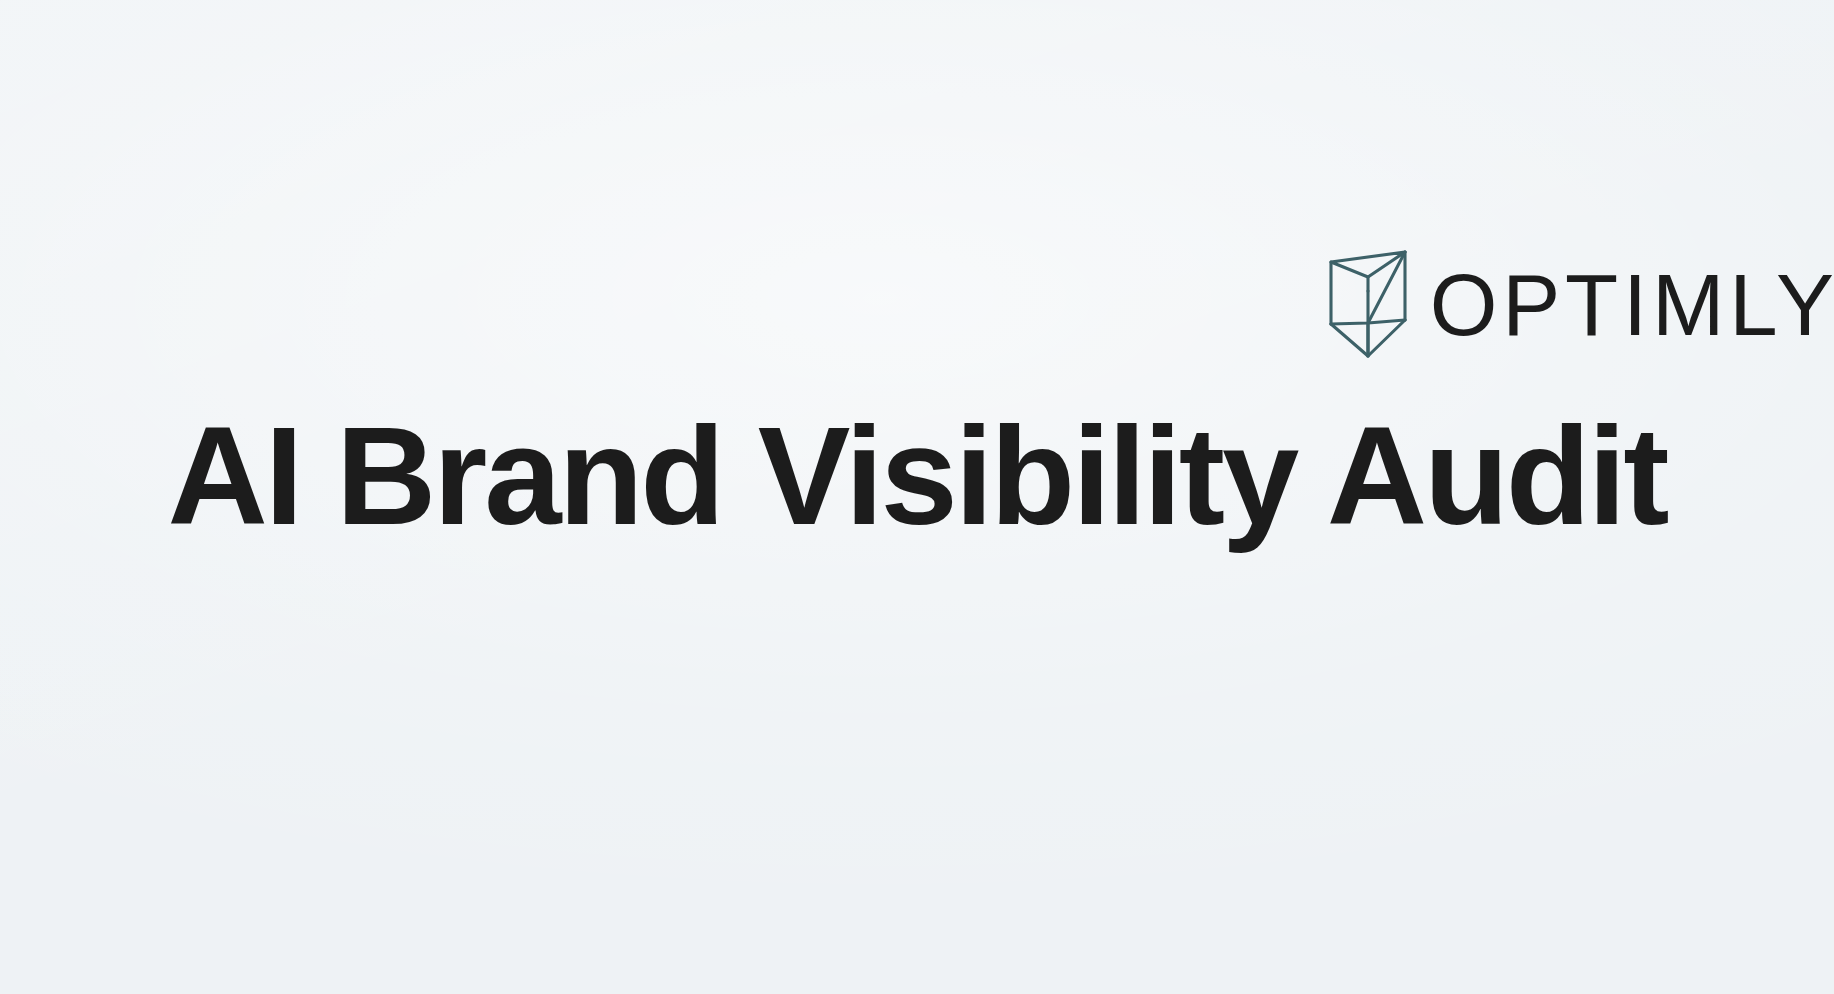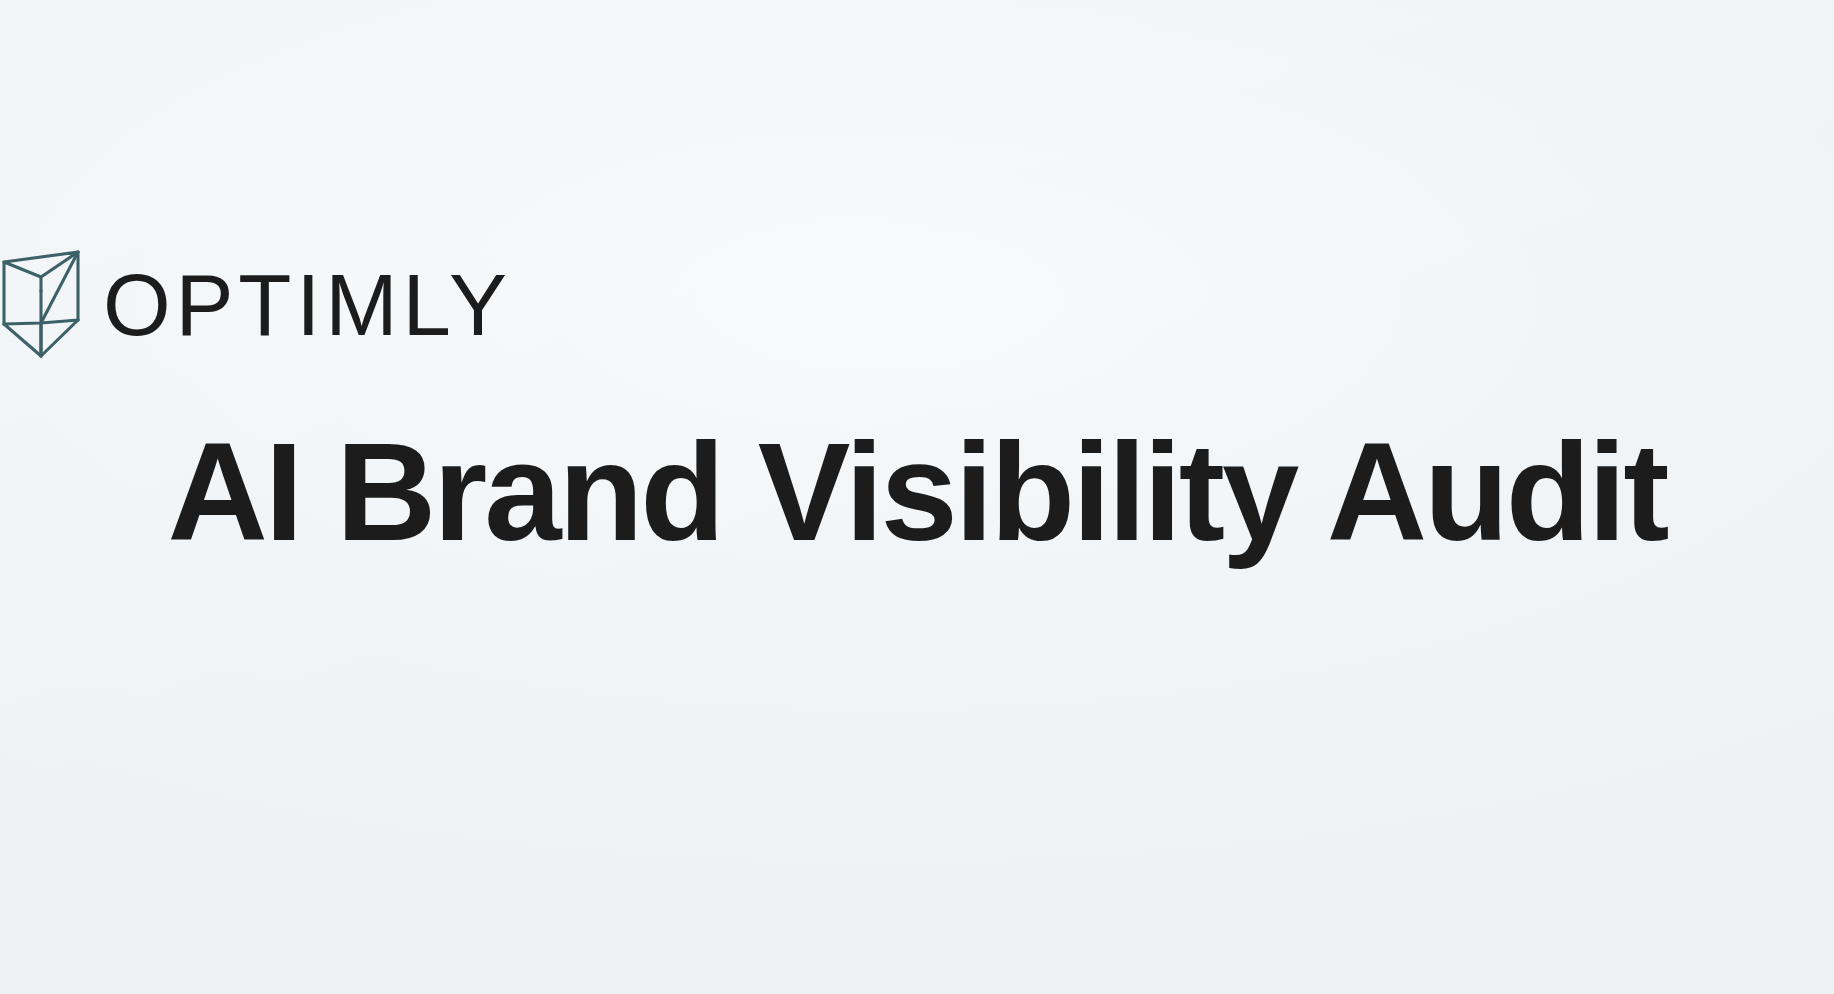--- a/index.html
+++ b/index.html
@@ -31,21 +31,21 @@
   }
 
   
   .brand-lockup {
     position: absolute;
     left: 0;
     right: 0;
     top: 244px;
     display: flex;
     align-items: center;
-    justify-content: flex-start;
+    justify-content: flex-end;
     gap: 21px;
     height: 120px;
   }
 
   .brand-mark {
     display: block;
     width: 82px;
     height: 112px;
     flex: 0 0 auto;
   }
@@ -62,21 +62,21 @@
     margin-right: -0.055em;
     -webkit-font-smoothing: antialiased;
   }
 
   
   .cover-title {
     position: absolute;
     left: 0;
     right: 0;
     top: 402px;
-    margin: 16px;
+    margin: 0;
     padding: 0 60px;
     text-align: center;
     font-family: "Liberation Sans", "DejaVu Sans", sans-serif;
     font-size: 139px;
     font-weight: 700;
     line-height: 1.06;
     letter-spacing: -0.022em;
     color: #1c1c1c;
     white-space: nowrap;
     -webkit-font-smoothing: antialiased;

